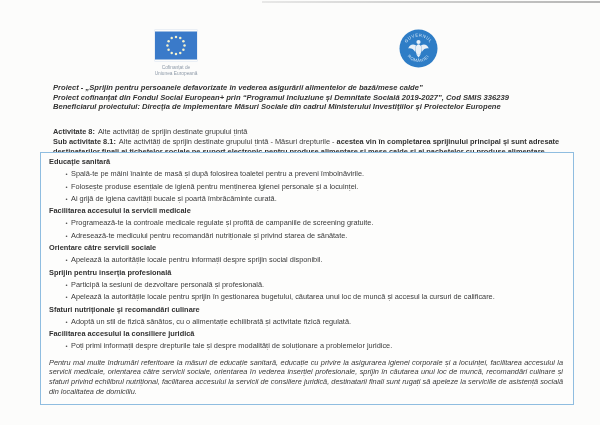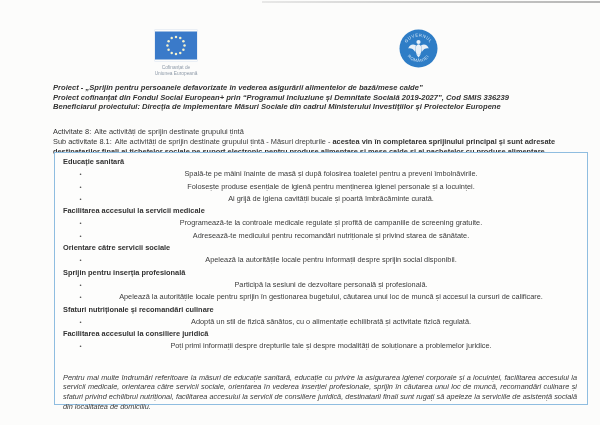--- a/index.html
+++ b/index.html
@@ -17,33 +17,33 @@
   .eu-caption{margin-top:4px;font-size:4.8px;line-height:6.4px;color:#8e9aa8;}
   .gov-logo{position:absolute;left:399px;top:29px;width:39px;height:39px;}
   
   .project-info{
     position:absolute;left:53px;top:83px;width:524px;
     font-size:7.6px;line-height:9.6px;font-weight:bold;font-style:italic;color:#343434;
   }
   
   .activity-block{position:absolute;left:53px;top:127px;width:524px;font-size:7.4px;line-height:10px;color:#3b3b3b;}
   .activity-block .b{font-weight:bold;color:#333;}
-  .lbl{font-weight:normal;color:#333;margin-right:3px;}
+  .lbl{font-weight:bold;color:#333;margin-right:3px;}
   
   .box{
-    position:absolute;left:54px;top:152px;width:534px;height:253px;
+    position:absolute;left:40px;top:152px;width:534px;height:253px;
     box-sizing:border-box;border:1.6px solid #8fbde0;background:#fdfdfc;
     padding:3px 10px 3px 8px;
   }
   .sec-h{font-size:7.4px;font-weight:bold;line-height:12.3px;color:#323232;}
   .li{display:flex;font-size:7.35px;line-height:12.3px;color:#3b3b3b;}
   .blt{width:9px;margin-left:13px;text-align:center;font-size:6px;color:#555;flex:none;}
-  .li-t{flex:1;text-align:center;}
+  .li-t{flex:1;}
   .box-footer{
-    margin-top:20px;font-size:7.35px;font-style:italic;line-height:9.7px;
+    margin-top:5px;font-size:7.35px;font-style:italic;line-height:9.7px;
     text-align:justify;color:#3a3a3a;
   }
 </style>
 </head>
 <body>
 
 <div class="page">
 
   <div class="scan-line"></div>
 

